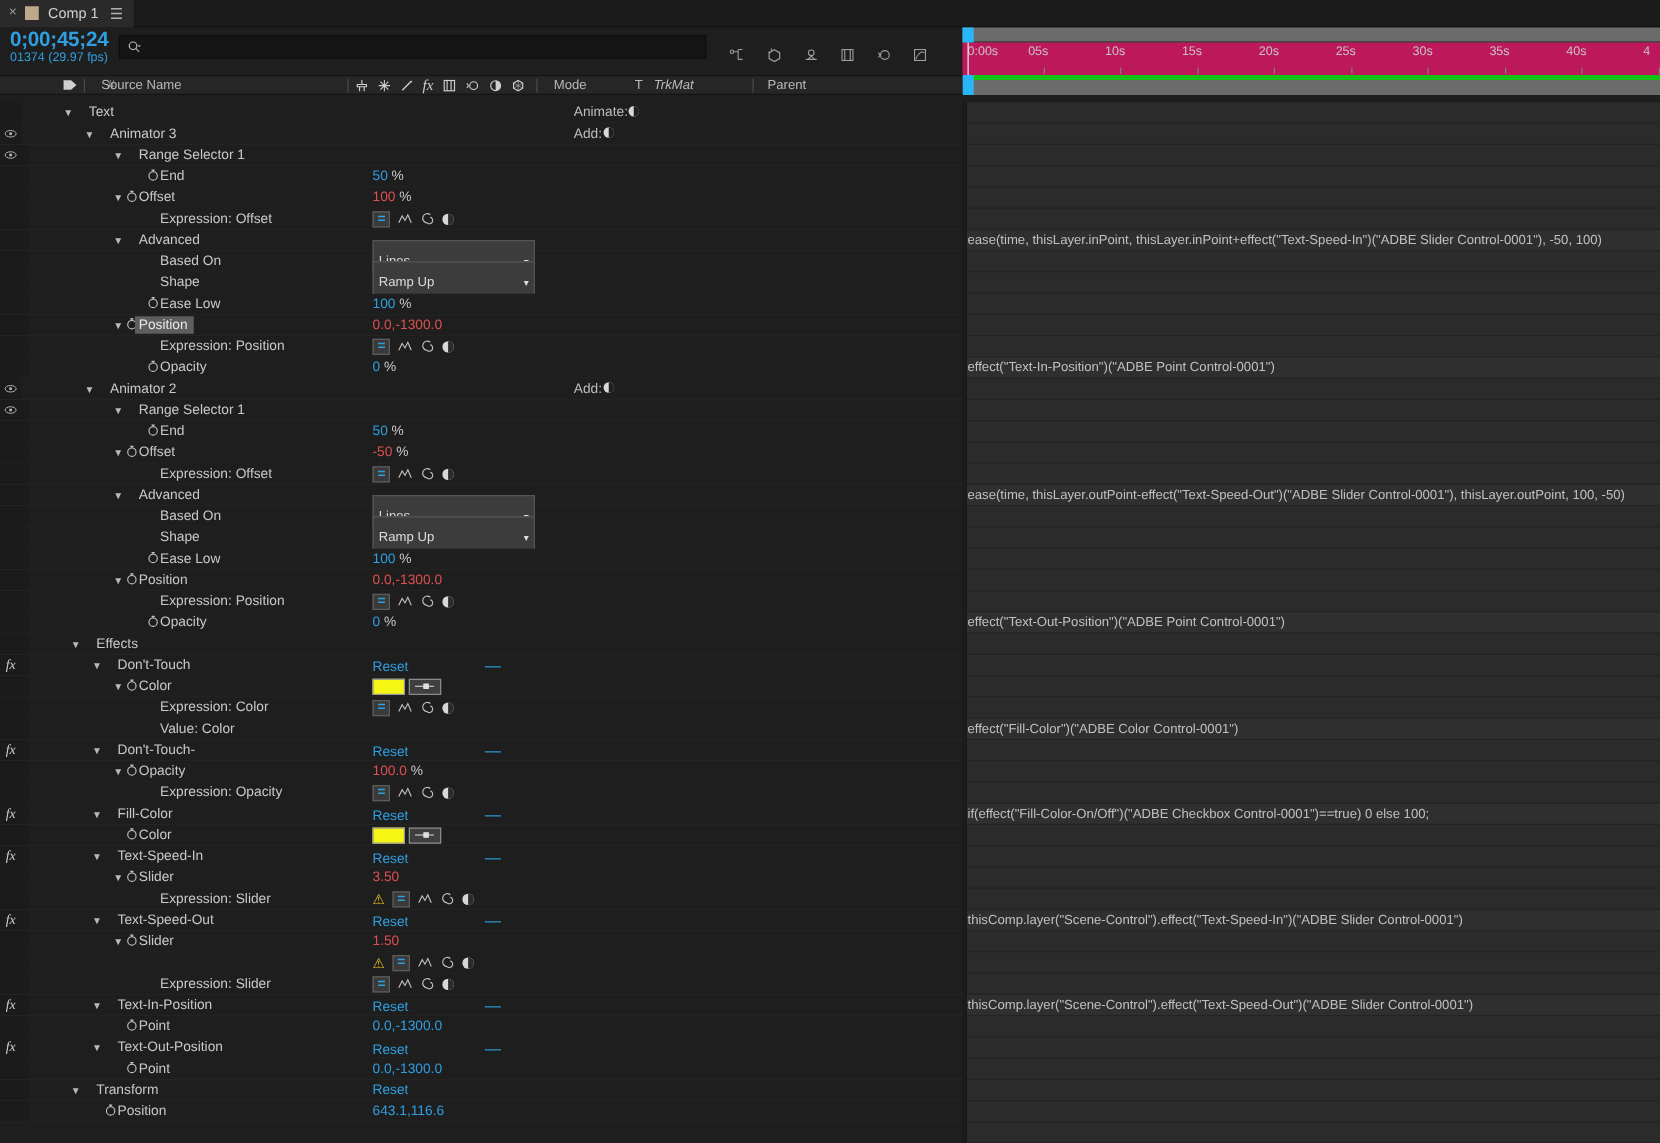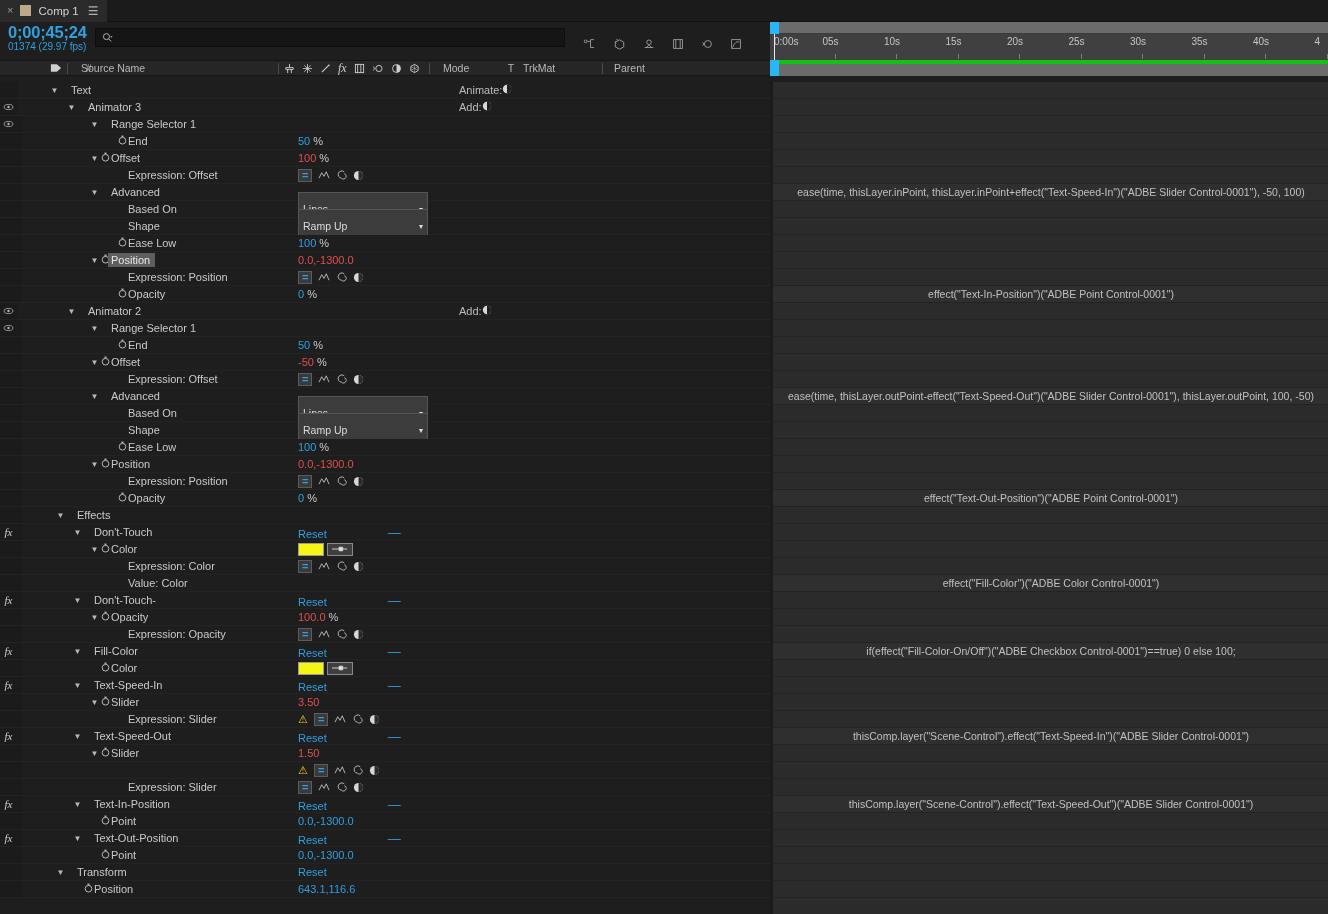--- a/index.html
+++ b/index.html
@@ -49,45 +49,45 @@
     font-size:10.5px; color:#b9b9b9;
   }
   .ch-eyes{ width:62px; display:flex; align-items:center; gap:7px; padding-left:5px;}
   .ch-sep{ width:1px; height:11px; background:#4a4a4a; margin:0 5px;}
   .ch-tag{ width:20px; display:flex; justify-content:center;}
   .ch-num{ width:16px; text-align:center; color:#9a9a9a;}
   .ch-srcname{ flex:0 0 200px; padding-left:8px;}
   .ch-switches{ flex:0 0 140px; display:flex; align-items:center; gap:7px;}
   .ch-mode{ flex:0 0 68px; padding-left:8px;}
   .ch-t{ flex:0 0 16px; text-align:center;}
-  .ch-trkmat{ flex:0 0 78px; padding-left:4px;}
+  .ch-trkmat{ flex:0 0 78px; padding-left:4px;font-style:italic;}
   .ch-parent{ flex:0 0 120px; padding-left:6px;}
   
   .ruler-area{
     position:absolute; left:770px; top:22px; width:558px; height:60px;
   }
   .ruler-top{ height:12px; background:#6b6b6b; border-bottom:1px solid #3a3a3a;}
-  .ruler{ height:26px; background:#404040; position:relative; overflow:hidden;}
+  .ruler{ height:26px; background:#be185d; position:relative; overflow:hidden;}
   .tick{ position:absolute; top:2px; font-size:10px; color:#c5c5c5;}
   .tickmark{ position:absolute; bottom:1px; width:1px; height:5px; background:#7d7d7d;}
   .ruler-bot{ height:16px; background:#6b6b6b;}
   .render-bar{ height:4px; background:#13c213;}
   .playhead{
     position:absolute; left:0px; top:0px; width:9px; height:12px;
     background:#29b6f6;
   }
   .playhead2{
     position:absolute; left:0px; top:38px; width:9px; height:16px;
     background:#29b6f6;
   }
   .playline{ position:absolute; left:4px; top:12px; width:1px; height:26px; background:#e8e8e8;}
   
   .body-wrap{ position:absolute; left:0; top:82px; width:1328px; height:832px; }
   .rows{ position:absolute; left:0; top:0; width:770px; }
-  .graph{ position:absolute; left:770px; top:0; width:558px; height:832px; background:#2b2b2b;text-align:center;}
+  .graph{ position:absolute; left:770px; top:0; width:558px; height:832px; background:#2b2b2b;}
   .row{
     height:17px; display:flex; align-items:center;
     border-bottom:1px solid #232323; background:#1e1e1e;
     position:relative; font-size:11px;
   }
   .gutter{ width:62px; height:100%; display:flex; align-items:center; background:#1b1b1b; }
   .eye{ width:17px; display:flex; justify-content:center; opacity:.85;}
   .fx-cell{ width:17px; text-align:center; font-style:italic; font-family:"Liberation Serif",serif;
             font-size:11px; color:#cfcfcf; }
   .namecell{ flex:0 0 272px; display:flex; align-items:center; height:100%; position:relative;}

